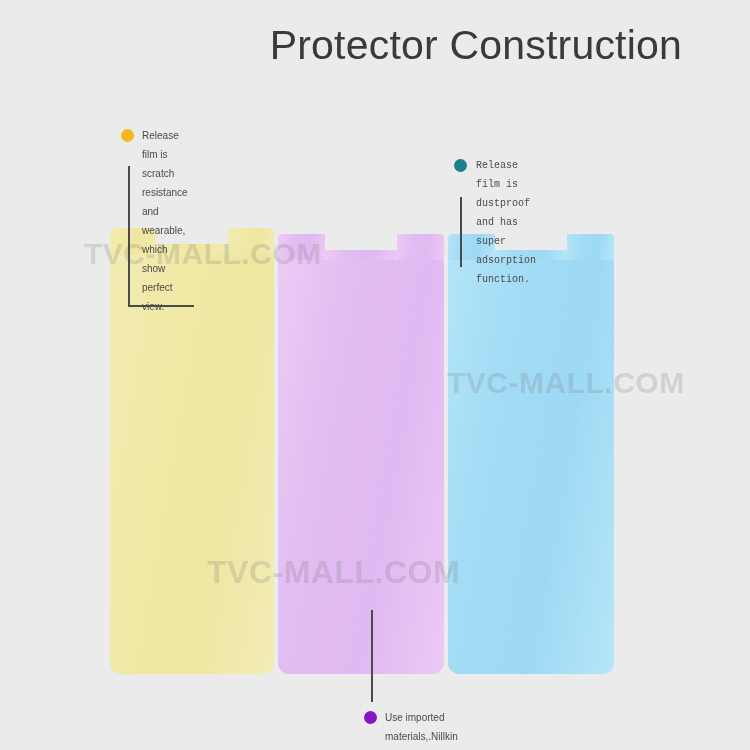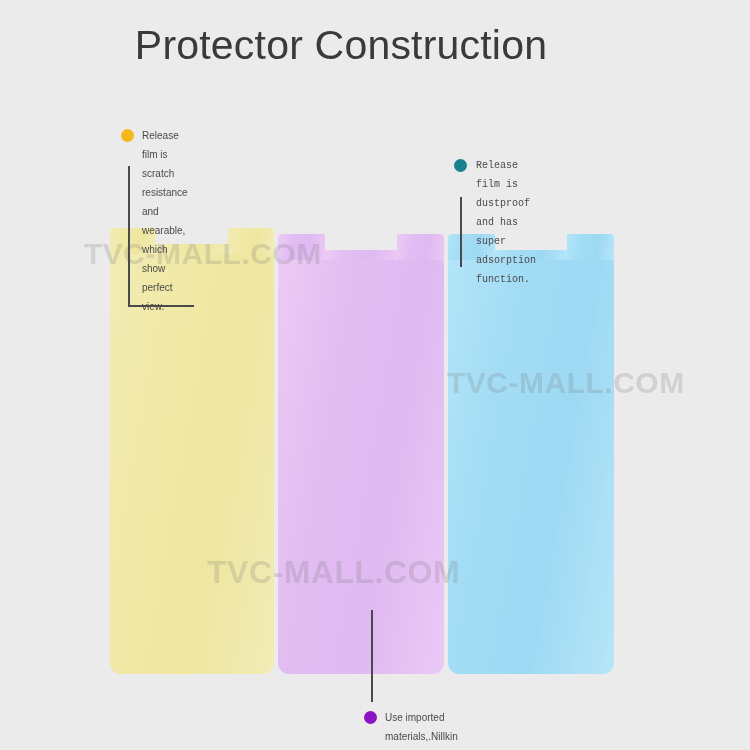--- a/index.html
+++ b/index.html
@@ -24,21 +24,21 @@
     height: 750px;
     background: #ebebeb;
   }
 
   
   #page-title {
     position: absolute;
     left: 0;
     top: 22px;
     width: 682px;
-    text-align: center;
+    text-align: right;
     font-size: 41px;
     font-weight: 300;
     letter-spacing: 0.2px;
     color: #3a3a3a;
     white-space: nowrap;
   }
 
   
   .sheet {
     position: absolute;

